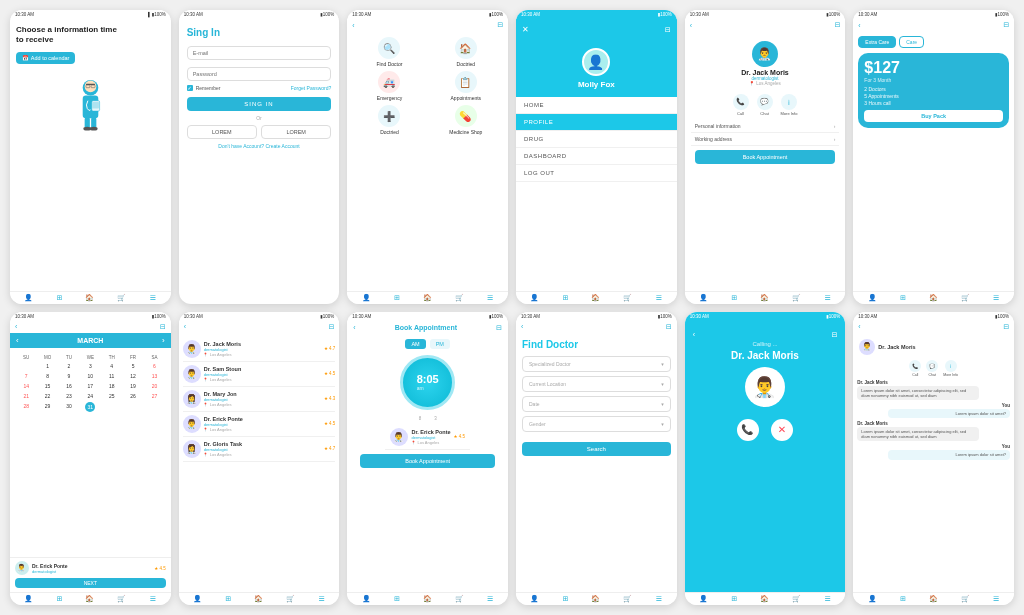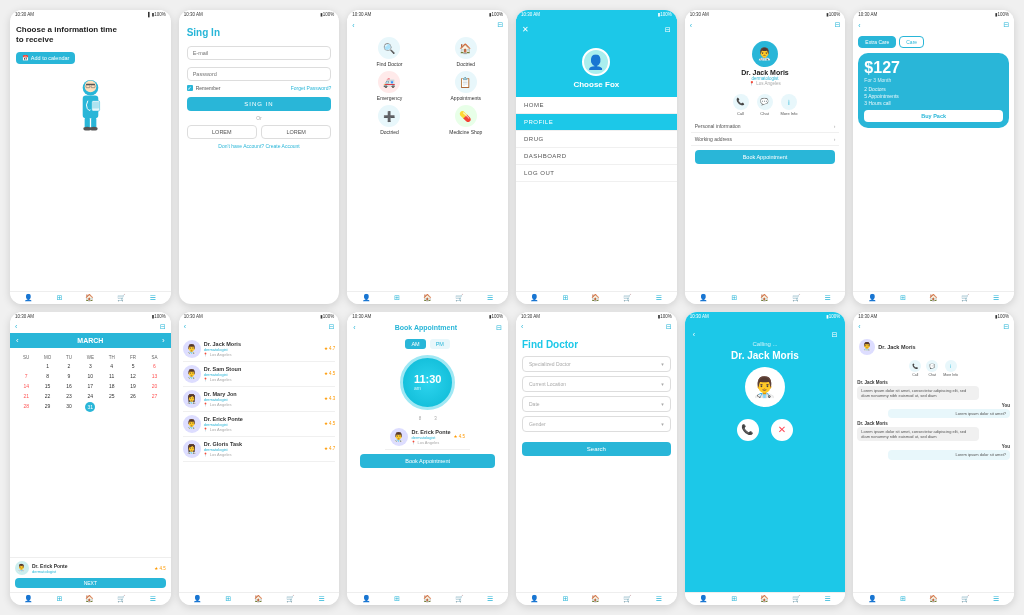--- a/index.html
+++ b/index.html
@@ -331,21 +331,21 @@
         <span style="color:#fff;">▮100%</span>
       </div>
     </div>
     <div class="p4-body">
       <div class="p4-header" style="background:#1cc8e8;">
         <span style="color:#fff;font-size:8px;">✕</span>
         <span style="color:#fff;font-size:7px;">⊟</span>
       </div>
       <div class="p4-profile" style="background:#1cc8e8;">
         <div class="p4-avatar">👤</div>
-        <div class="p4-name">Choose Fox</div>
+        <div class="p4-name">Molly Fox</div>
       </div>
       <div class="p4-menu">
         <div class="p4-menu-item">HOME</div>
         <div class="p4-menu-item active">PROFILE</div>
         <div class="p4-menu-item">DRUG</div>
         <div class="p4-menu-item">DASHBOARD</div>
         <div class="p4-menu-item">LOG OUT</div>
       </div>
     </div>
     <div class="bottom-nav">
@@ -634,21 +634,21 @@
       <span class="p9-title">Book Appointment</span>
       <span class="filter-icon">⊟</span>
     </div>
     <div class="phone-body p9-clock-area">
       <div class="p9-ampm">
         <div class="p9-ampm-btn active">AM</div>
         <div class="p9-ampm-btn inactive">PM</div>
       </div>
       <div class="p9-clock">
         <div>
-          <div class="p9-time-display">11:30</div>
+          <div class="p9-time-display">8:05</div>
           <div class="p9-time-sub">am</div>
         </div>
       </div>
       <div style="margin:4px 0; display:flex;justify-content:center;gap:3px;">
         <span style="font-size:4.5px;color:#aaa;">8</span>
         <span style="font-size:4.5px;color:#aaa;margin-left:10px;">3</span>
       </div>
       <div class="p8-doc-item" style="padding:3px 5px;">
         <div class="p8-doc-avatar">👨‍⚕️</div>
         <div class="p8-doc-info">

